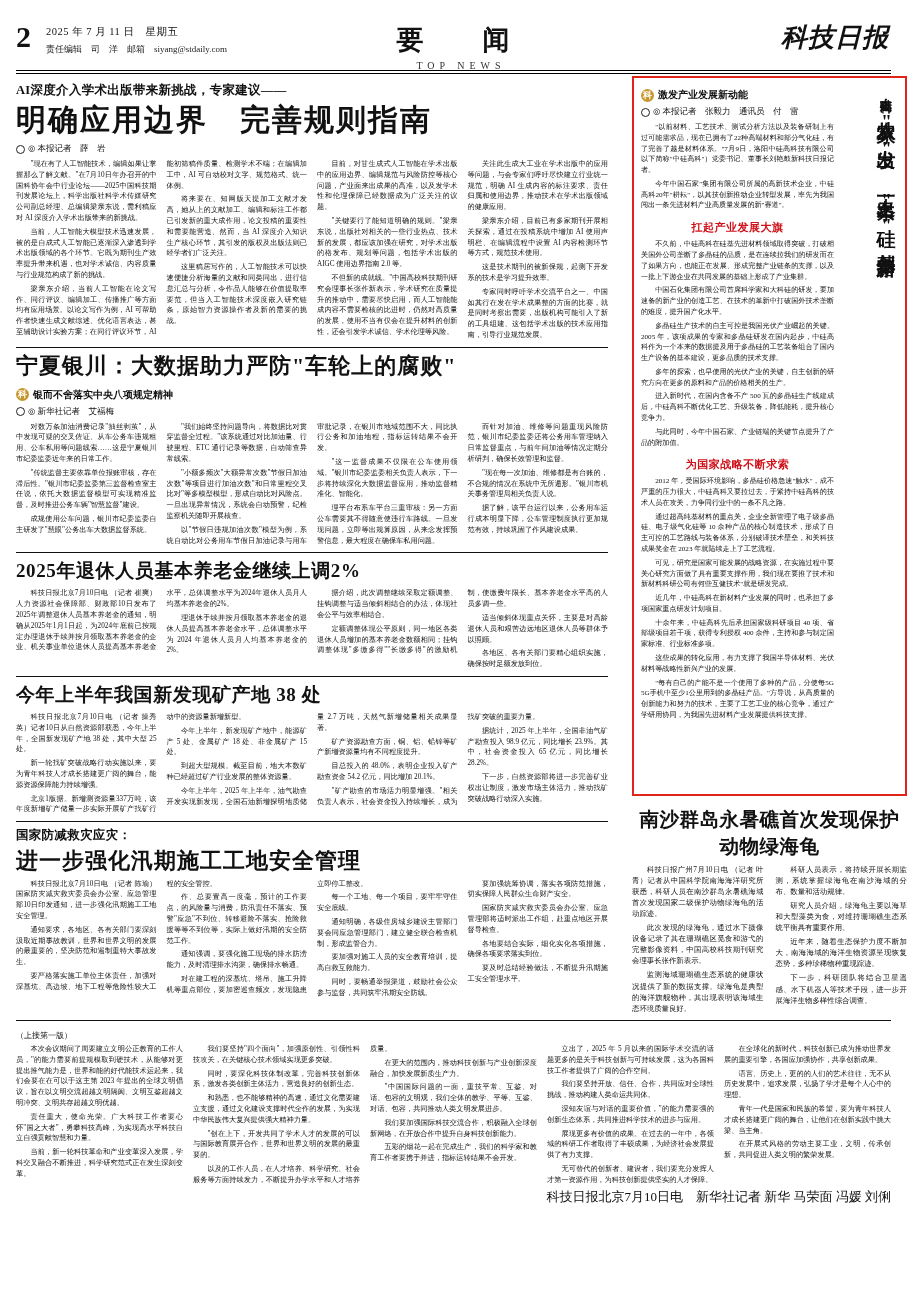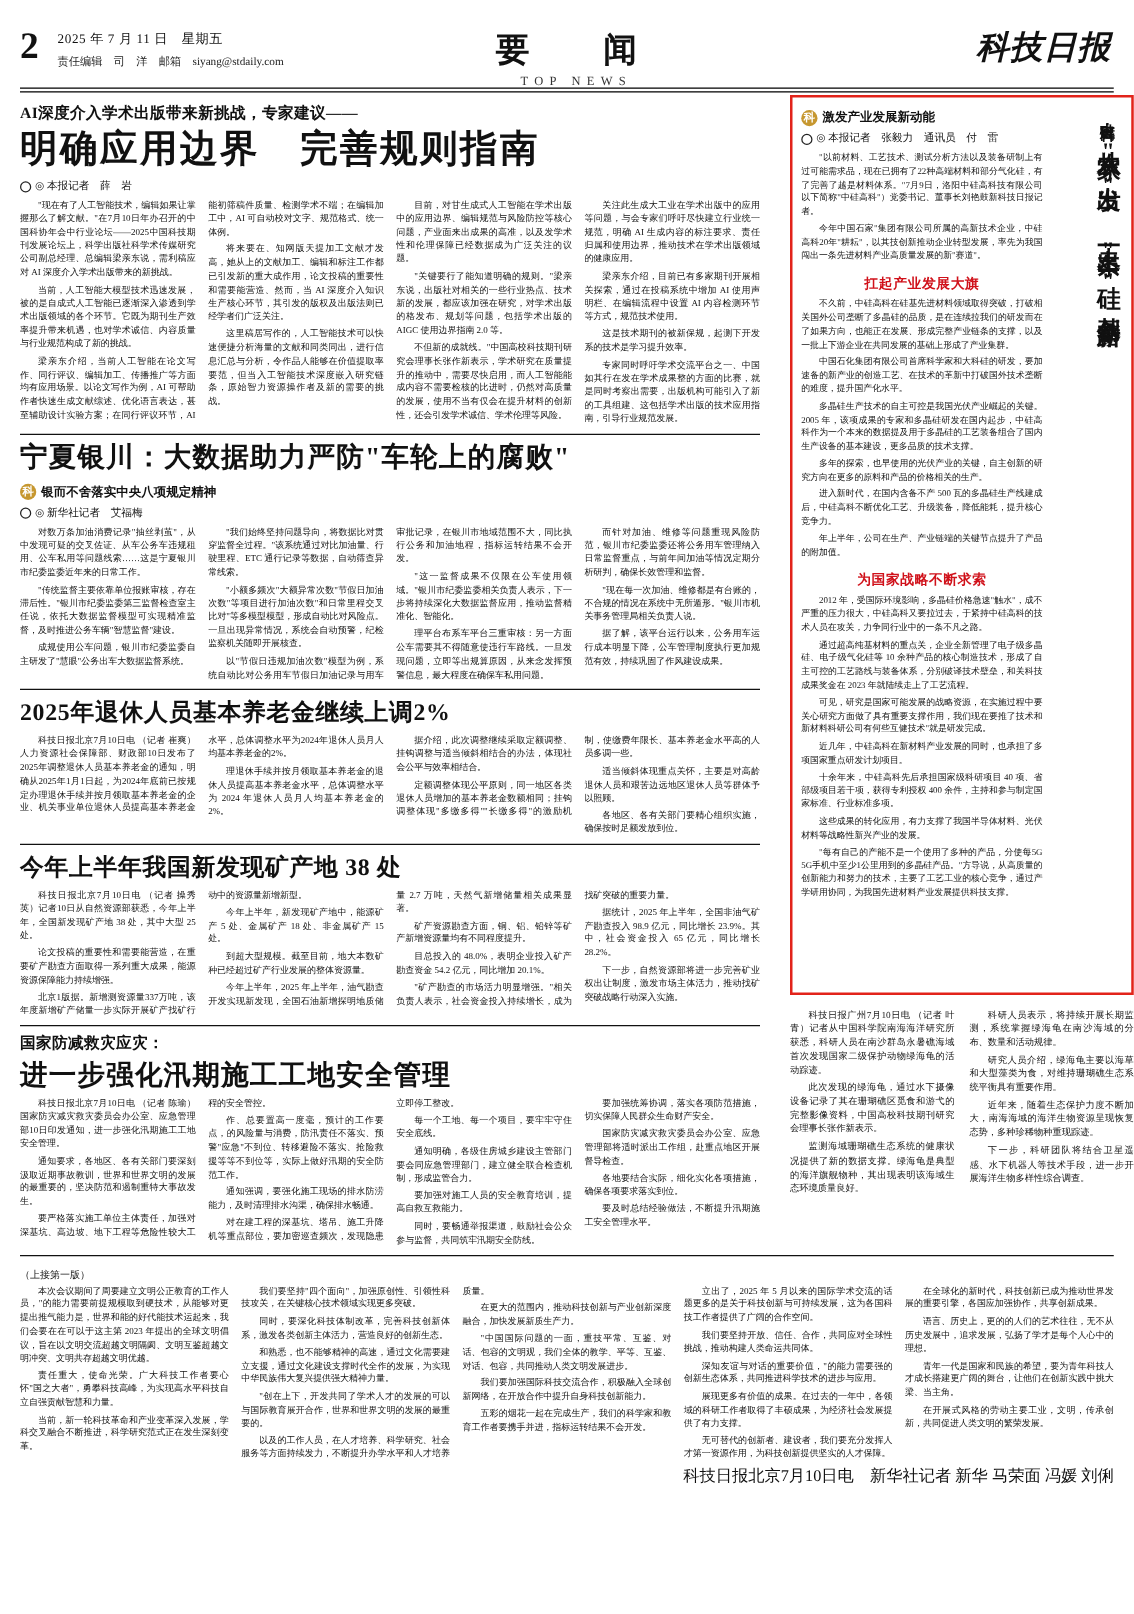--- a/index.html
+++ b/index.html
@@ -344,21 +344,21 @@
           <p>各地区、各有关部门要精心组织实施，确保按时足额发放到位。</p>
         </div>
       </div>
 
       <hr class="sep">
 
       <div>
         <div class="headline-md">今年上半年我国新发现矿产地 38 处</div>
         <div class="cols4">
           <p>科技日报北京7月10日电 （记者 操秀英）记者10日从自然资源部获悉，今年上半年，全国新发现矿产地 38 处，其中大型 25 处。</p>
-          <p>论文投稿的重要性和需要能营造，在重要矿产勘查方面取得一系列重大成果，能源资源保障能力持续增强。</p>
+          <p>新一轮找矿突破战略行动实施以来，要为青年科技人才成长搭建更广阔的舞台，能源资源保障能力持续增强。</p>
           <p>北京1版据。新增测资源量337万吨，该年度新增矿产储量一步实际开展矿产找矿行动中的资源量新增新型。</p>
           <p>今年上半年，新发现矿产地中，能源矿产 5 处、金属矿产 18 处、非金属矿产 15 处。</p>
           <p>到超大型规模。截至目前，地大本数矿种已经超过矿产行业发展的整体资源量。</p>
           <p>今年上半年，2025 年上半年，油气勘查开发实现新发现，全国石油新增探明地质储量 2.7 万吨，天然气新增储量相关成果显著。</p>
           <p>矿产资源勘查方面，铜、铝、铅锌等矿产新增资源量均有不同程度提升。</p>
           <p>目总投入的 48.0%，表明企业投入矿产勘查资金 54.2 亿元，同比增加 20.1%。</p>
           <p>"矿产勘查的市场活力明显增强。"相关负责人表示，社会资金投入持续增长，成为找矿突破的重要力量。</p>
           <p>据统计，2025 年上半年，全国非油气矿产勘查投入 98.9 亿元，同比增长 23.9%。其中，社会资金投入 65 亿元，同比增长 28.2%。</p>
           <p>下一步，自然资源部将进一步完善矿业权出让制度，激发市场主体活力，推动找矿突破战略行动深入实施。</p>
         </div>
@@ -405,40 +405,41 @@
               <p>"以前材料、工艺技术、测试分析方法以及装备研制上有过可能需求品，现在已拥有了22种高端材料和部分气化硅，有了完善了越是材料体系。"7月9日，洛阳中硅高科技有限公司以下简称"中硅高科"）党委书记、董事长刘艳鼓新科技日报记者。</p>
               <p>今年中国石家"集团有限公司所属的高新技术企业，中硅高科20年"耕耘"，以其技创新推动企业转型发展，率先为我国闯出一条先进材料产业高质量发展的新"赛道"。</p>
             </div>
             <div class="subhead-red">扛起产业发展大旗</div>
             <div class="feature-body">
               <p>不久前，中硅高科在硅基先进材料领域取得突破，打破相关国外公司垄断了多晶硅的品质，是在连续拉我们的研发而在了如果方向，也能正在发展、形成完整产业链条的支撑，以及一批上下游企业在共同发展的基础上形成了产业集群。</p>
               <p>中国石化集团有限公司首席科学家和大科硅的研发，要加速备的新产业的创造工艺、在技术的革新中打破国外技术垄断的难度，提升国产化水平。</p>
               <p>多晶硅生产技术的自主可控是我国光伏产业崛起的关键。2005 年，该项成果的专家和多晶硅研发在国内起步，中硅高科作为一个本来的数据提及用于多晶硅的工艺装备组合了国内生产设备的基本建设，更多品质的技术支撑。</p>
               <p>多年的探索，也早使用的光伏产业的关键，自主创新的研究方向在更多的原料和产品的价格相关的生产。</p>
               <p>进入新时代，在国内含备不产 500 瓦的多晶硅生产线建成后，中硅高科不断优化工艺、升级装备，降低能耗，提升核心竞争力。</p>
-              <p>年上半年，公司在生产、产业链端的关键节点提升了产品的附加值。</p>
+              <p>与此同时，今年中国石家、产业链端的关键节点提升了产品的附加值。</p>
             </div>
             <div class="subhead-red">为国家战略不断求索</div>
             <div class="feature-body">
               <p>2012 年，受国际环境影响，多晶硅价格急速"触水"，成不严重的压力很大，中硅高科又要拉过去，于紧持中硅高科的技术人员在攻关，力争同行业中的一条不凡之路。</p>
               <p>通过超高纯基材料的重点关，企业全新管理了电子级多晶硅、电子级气化硅等 10 余种产品的核心制造技术，形成了自主可控的工艺路线与装备体系，分别破译技术壁垒，和关科技成果奖金在 2023 年就陆续走上了工艺流程。</p>
               <p>可见，研究是国家可能发展的战略资源，在实施过程中要关心研究方面做了具有重要支撑作用，我们现在要推了技术和新材料科研公司有何些互健技术"就是研发完成。</p>
               <p>近几年，中硅高科在新材料产业发展的同时，也承担了多项国家重点研发计划项目。</p>
               <p>十余年来，中硅高科先后承担国家级科研项目 40 项、省部级项目若干项，获得专利授权 400 余件，主持和参与制定国家标准、行业标准多项。</p>
               <p>这些成果的转化应用，有力支撑了我国半导体材料、光伏材料等战略性新兴产业的发展。</p>
               <p>"每有自己的产能不是一个使用了多种的产品，分使每5G 5G手机中至少1公里用到的多晶硅产品。"方导说，从高质量的创新能力和努力的技术，主要了工艺工业的核心竞争，通过产学研用协同，为我国先进材料产业发展提供科技支撑。</p>
             </div>
           </div>
           <div class="vtitle">
             <span class="small">中硅高科：</span><span>从农家"出发"，走出一条"硅"基创新路</span>
           </div>
         </div>
       </div>
 
       <div style="margin-top:726px;">
+        <div class="turtle-head">南沙群岛永暑礁首次发现保护动物绿海龟</div>
         <div class="cols2">
           <p>科技日报广州7月10日电 （记者 叶青）记者从中国科学院南海海洋研究所获悉，科研人员在南沙群岛永暑礁海域首次发现国家二级保护动物绿海龟的活动踪迹。</p>
           <p>此次发现的绿海龟，通过水下摄像设备记录了其在珊瑚礁区觅食和游弋的完整影像资料，中国高校科技期刊研究会理事长张作新表示。</p>
           <p>监测海域珊瑚礁生态系统的健康状况提供了新的数据支撑。绿海龟是典型的海洋旗舰物种，其出现表明该海域生态环境质量良好。</p>
           <p>科研人员表示，将持续开展长期监测，系统掌握绿海龟在南沙海域的分布、数量和活动规律。</p>
           <p>研究人员介绍，绿海龟主要以海草和大型藻类为食，对维持珊瑚礁生态系统平衡具有重要作用。</p>
           <p>近年来，随着生态保护力度不断加大，南海海域的海洋生物资源呈现恢复态势，多种珍稀物种重现踪迹。</p>
           <p>下一步，科研团队将结合卫星遥感、水下机器人等技术手段，进一步开展海洋生物多样性综合调查。</p>
         </div>
       </div>

